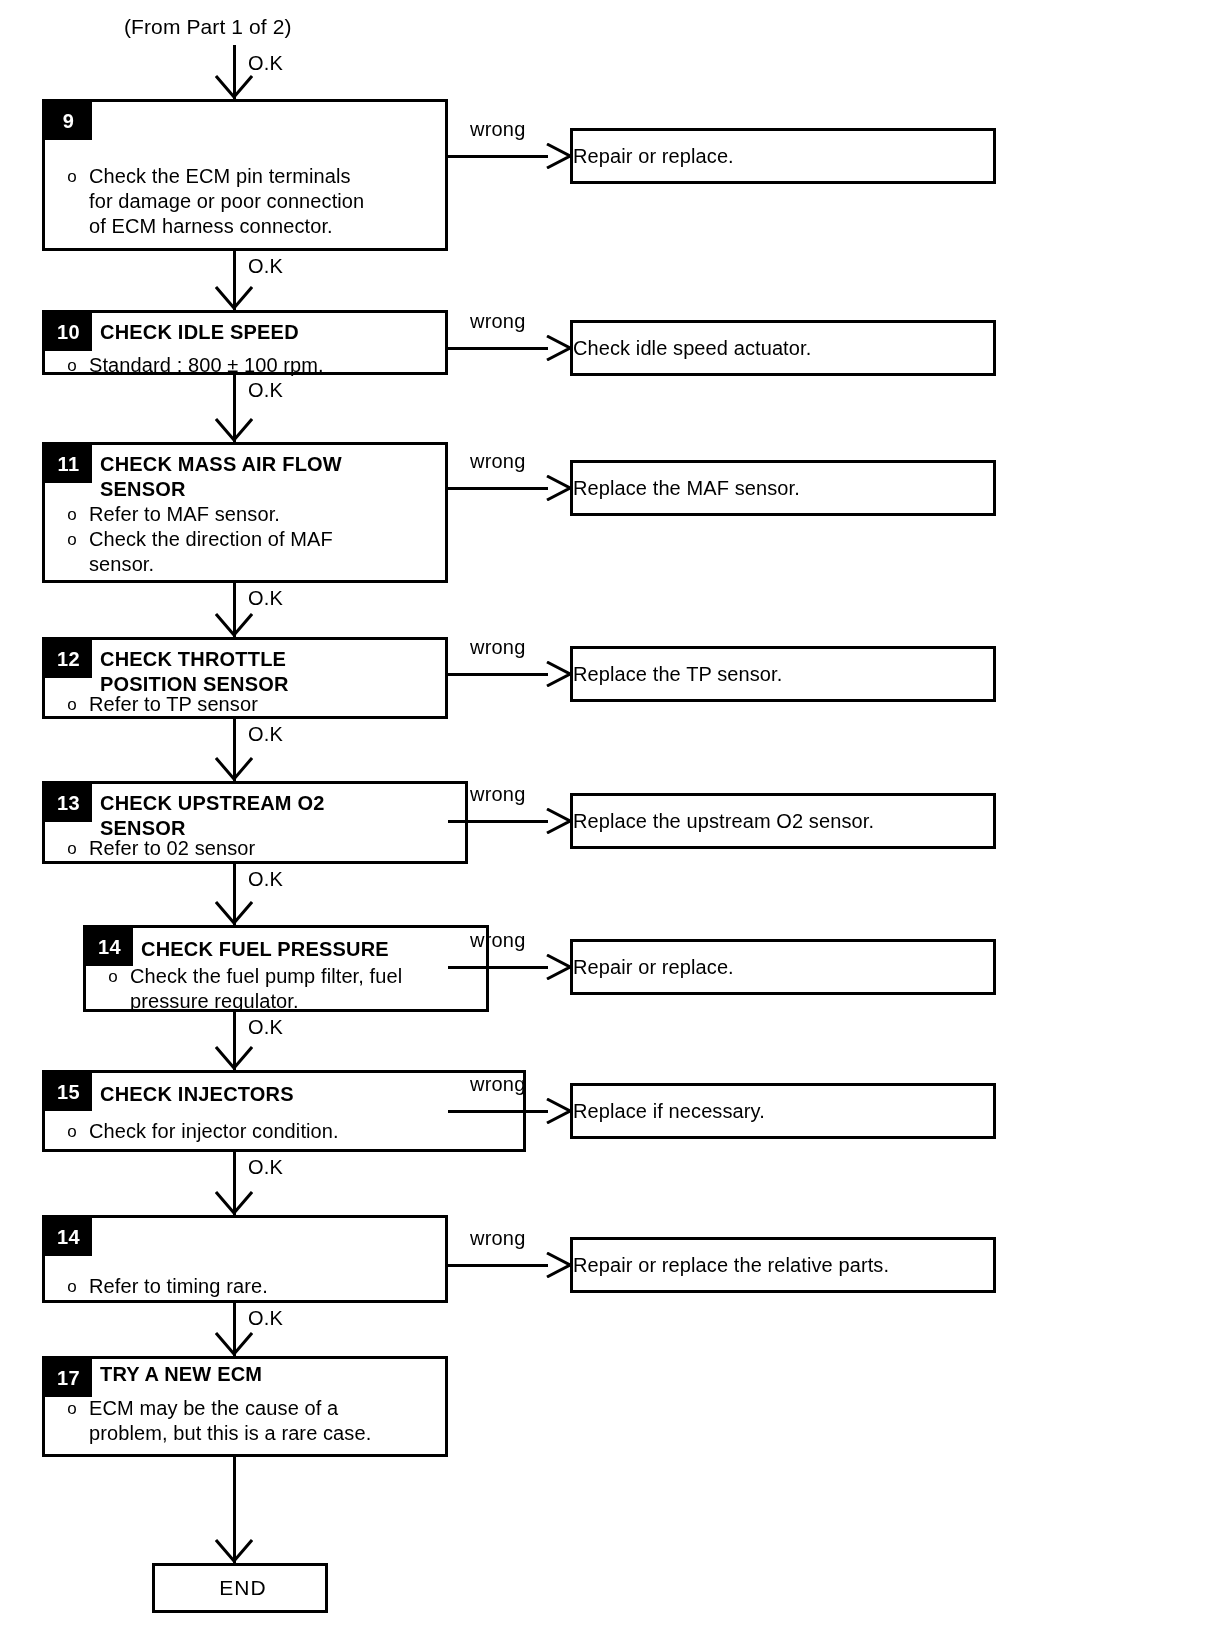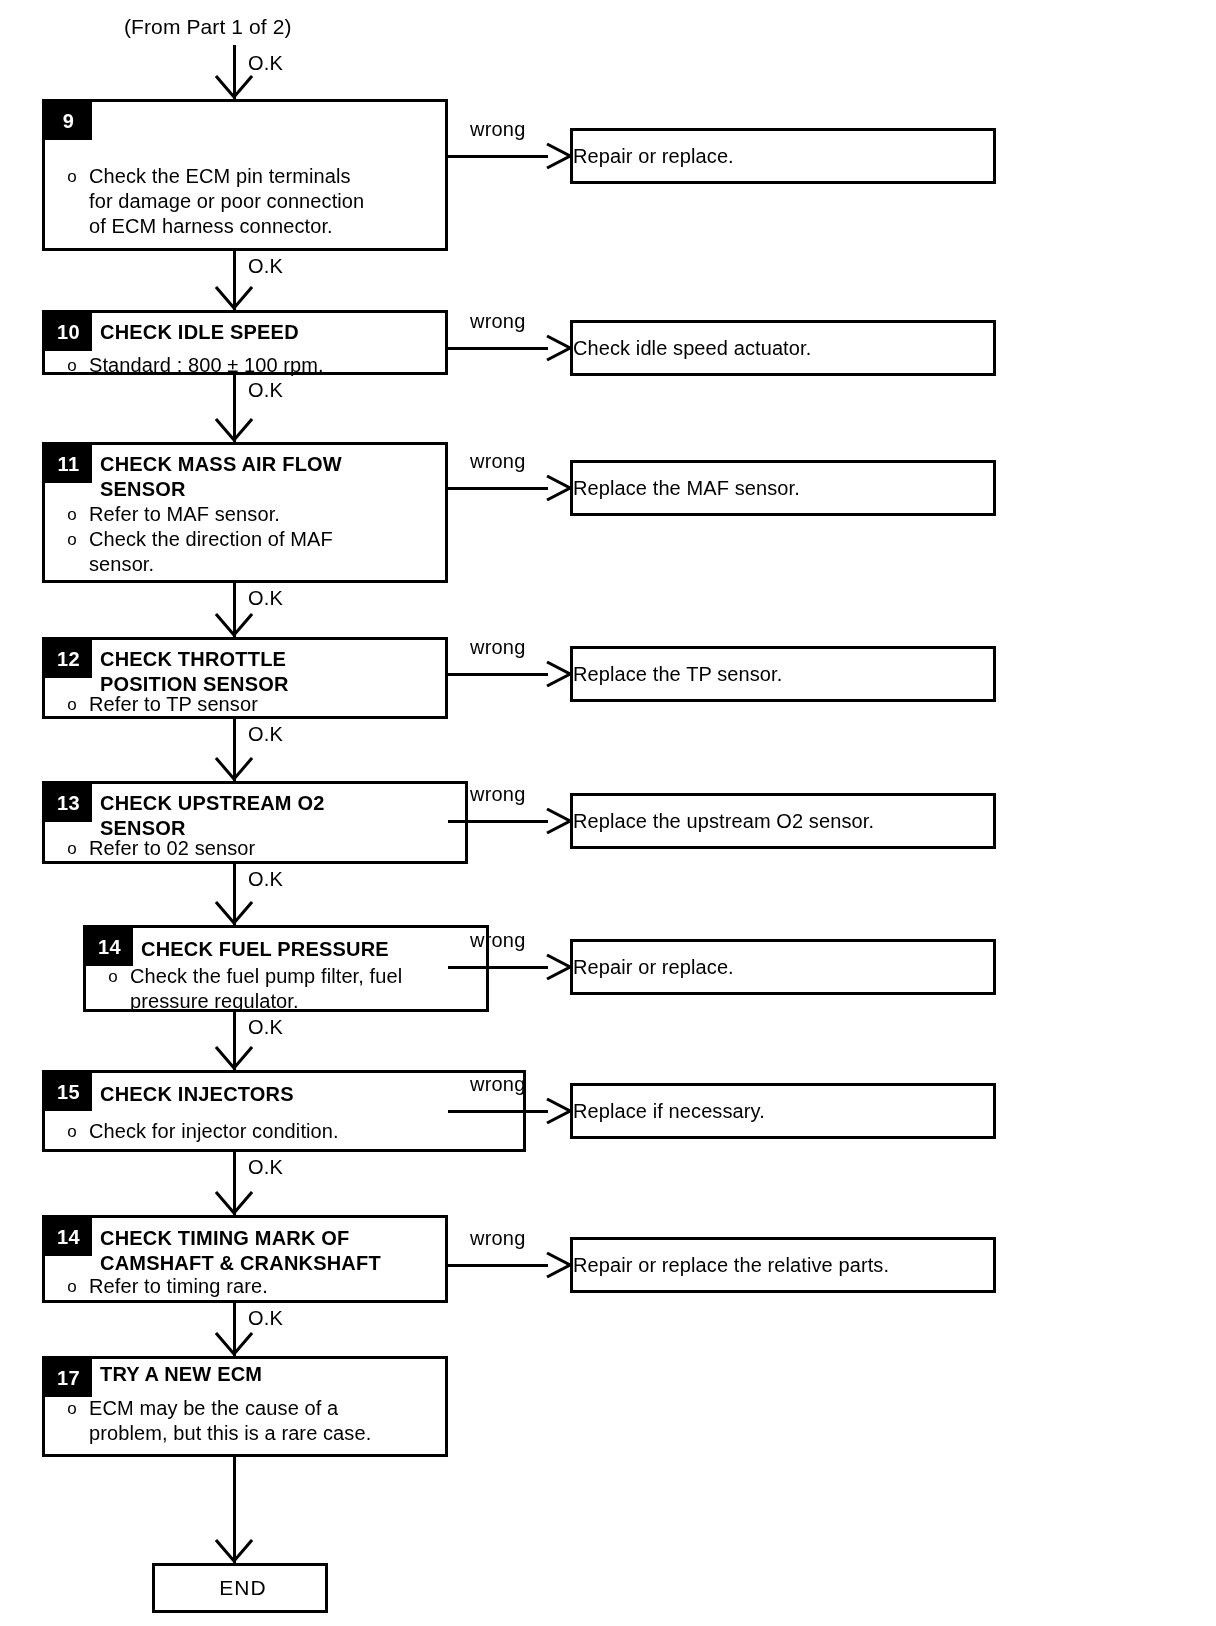--- a/index.html
+++ b/index.html
@@ -267,22 +267,20 @@
       <div class="result-box" style="left:570px;top:1083px;width:426px;height:56px;">
         <div class="result-text">Replace if necessary.</div>
       </div>
       <div class="v-line" style="left:233px;top:1152px;height:63px;"></div>
       <div class="arrow-down" style="left:215px;top:1191px;width:38px;height:24px;"><svg width="38" height="24" viewBox="0 0 38 24">
           <path d="M1 1 L19 22 L37 1" fill="none" stroke="#000" stroke-width="3"></path>
         </svg></div>
       <div class="edge-label" style="left:248px;top:1156px;">O.K</div>
       <div class="step-box" style="left:42px;top:1215px;width:406px;height:88px;">
         <div class="step-badge">14</div>
-        <div class="step-title" style="top:8px;">CHECK TIMING MARK OF
-CAMSHAFT &amp; CRANKSHAFT</div>
         <div class="step-items" style="top:56px;">
           <div class="step-item">
             <span class="bullet">o</span>
             <span class="txt">Refer to timing rare.</span>
           </div>
         </div>
       </div>
       <div class="h-line" style="left:448px;top:1264px;width:100px;"></div>
       <div class="arrow-right" style="left:546px;top:1252px;width:26px;height:26px;"><svg width="26" height="26" viewBox="0 0 26 26">
           <path d="M1 1 L24 13 L1 25" fill="none" stroke="#000" stroke-width="3"></path>

